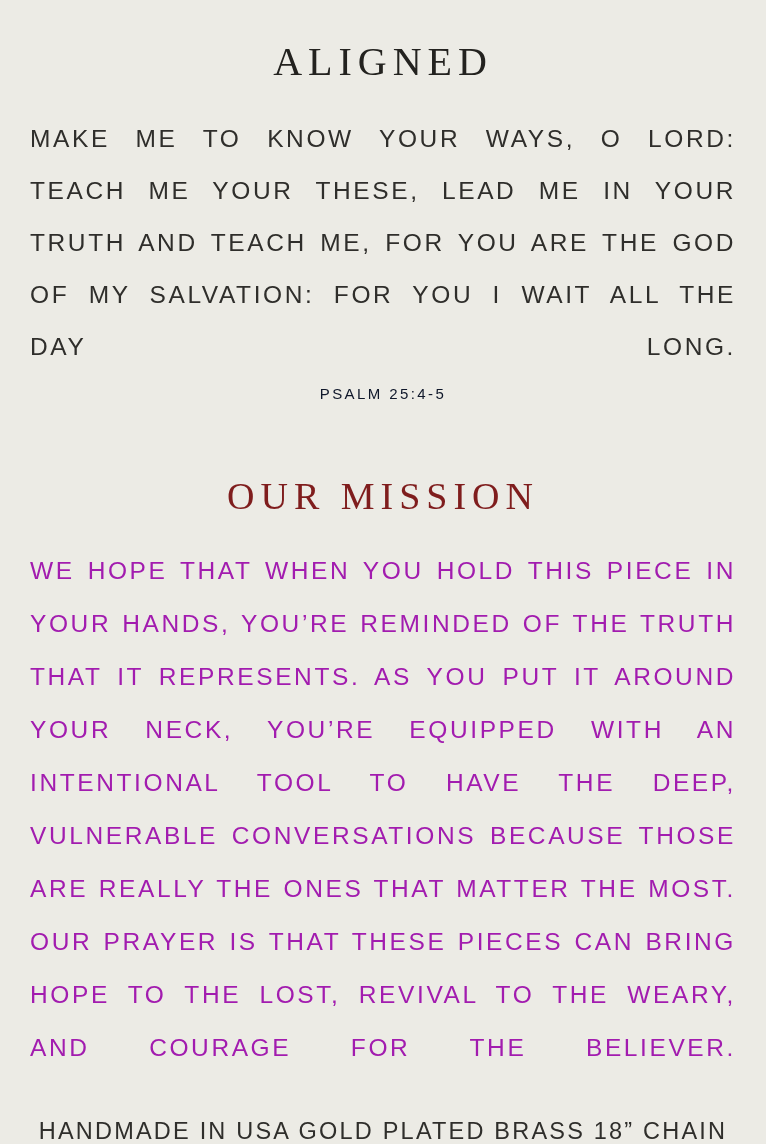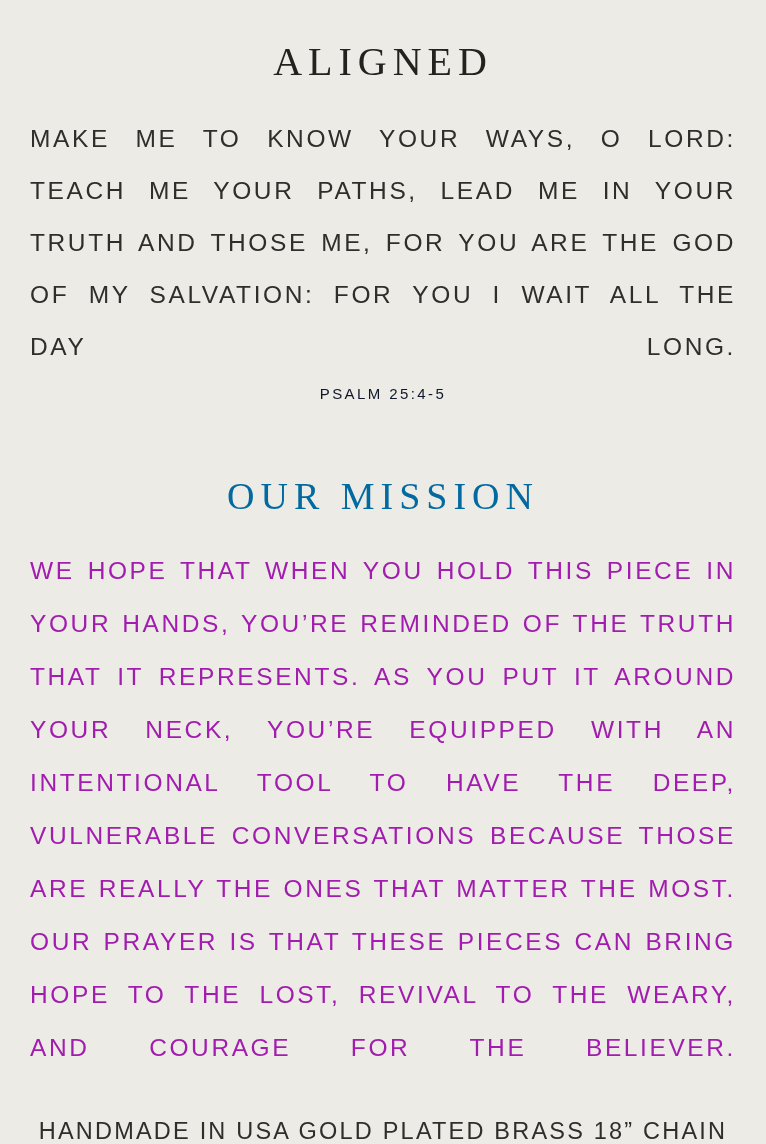--- a/index.html
+++ b/index.html
@@ -52,21 +52,21 @@
     color: #0f172a;
   }
 
   .section-title {
     font-family: "Liberation Serif", serif;
     font-size: 38px;
     letter-spacing: 6px;
     text-align: center;
     font-weight: 400;
     margin: 72px 0 0 0;
-    color: #0369a1;
+    color: #7f1d1d;
   }
 
   .mission {
     font-size: 24.5px;
     letter-spacing: 2.6px;
     line-height: 53px;
     text-align: justify;
     text-align-last: justify;
     margin: 26px 0 0 0;
     color: #a21caf;
@@ -84,21 +84,21 @@
     white-space: nowrap;
   }
 </style>
 </head>
 <body>
 
 <div class="card">
 
   <h1 class="title">ALIGNED</h1>
 
-  <p class="verse">MAKE ME TO KNOW YOUR WAYS, O LORD: TEACH ME YOUR PATHS, LEAD ME IN YOUR TRUTH AND THOSE ME, FOR YOU ARE THE GOD OF MY SALVATION: FOR YOU I WAIT ALL THE DAY LONG.</p>
+  <p class="verse">MAKE ME TO KNOW YOUR WAYS, O LORD: TEACH ME YOUR THESE, LEAD ME IN YOUR TRUTH AND TEACH ME, FOR YOU ARE THE GOD OF MY SALVATION: FOR YOU I WAIT ALL THE DAY LONG.</p>
 
   <p class="reference">PSALM 25:4-5</p>
 
   <h2 class="section-title">OUR MISSION</h2>
 
   <p class="mission">WE HOPE THAT WHEN YOU HOLD THIS PIECE IN YOUR HANDS, YOU’RE REMINDED OF THE TRUTH THAT IT REPRESENTS. AS YOU PUT IT AROUND YOUR NECK, YOU’RE EQUIPPED WITH AN INTENTIONAL TOOL TO HAVE THE DEEP, VULNERABLE CONVERSATIONS BECAUSE THOSE ARE REALLY THE ONES THAT MATTER THE MOST. OUR PRAYER IS THAT THESE PIECES CAN BRING HOPE TO THE LOST, REVIVAL TO THE WEARY, AND COURAGE FOR THE BELIEVER.</p>
 
   <div class="footer">
     <div class="footer-line">HANDMADE IN USA  GOLD PLATED BRASS 18” CHAIN</div>
 

